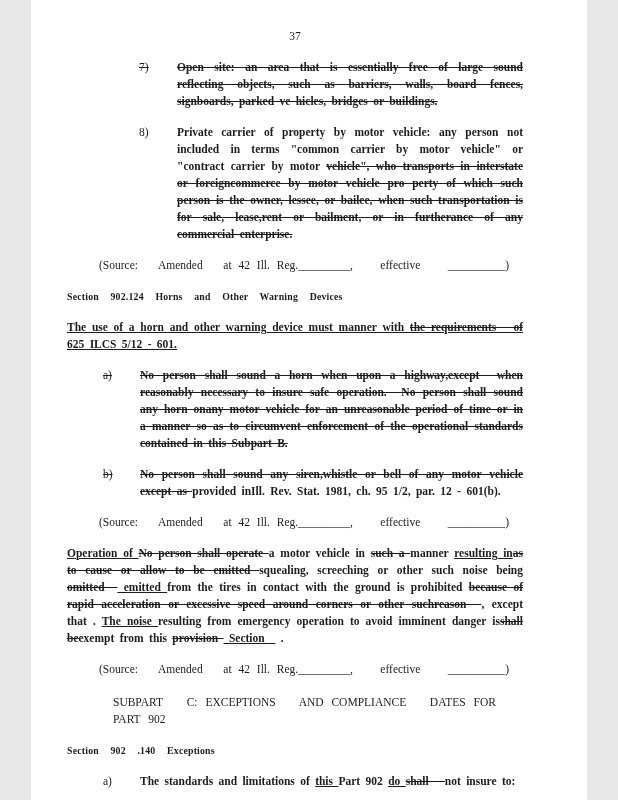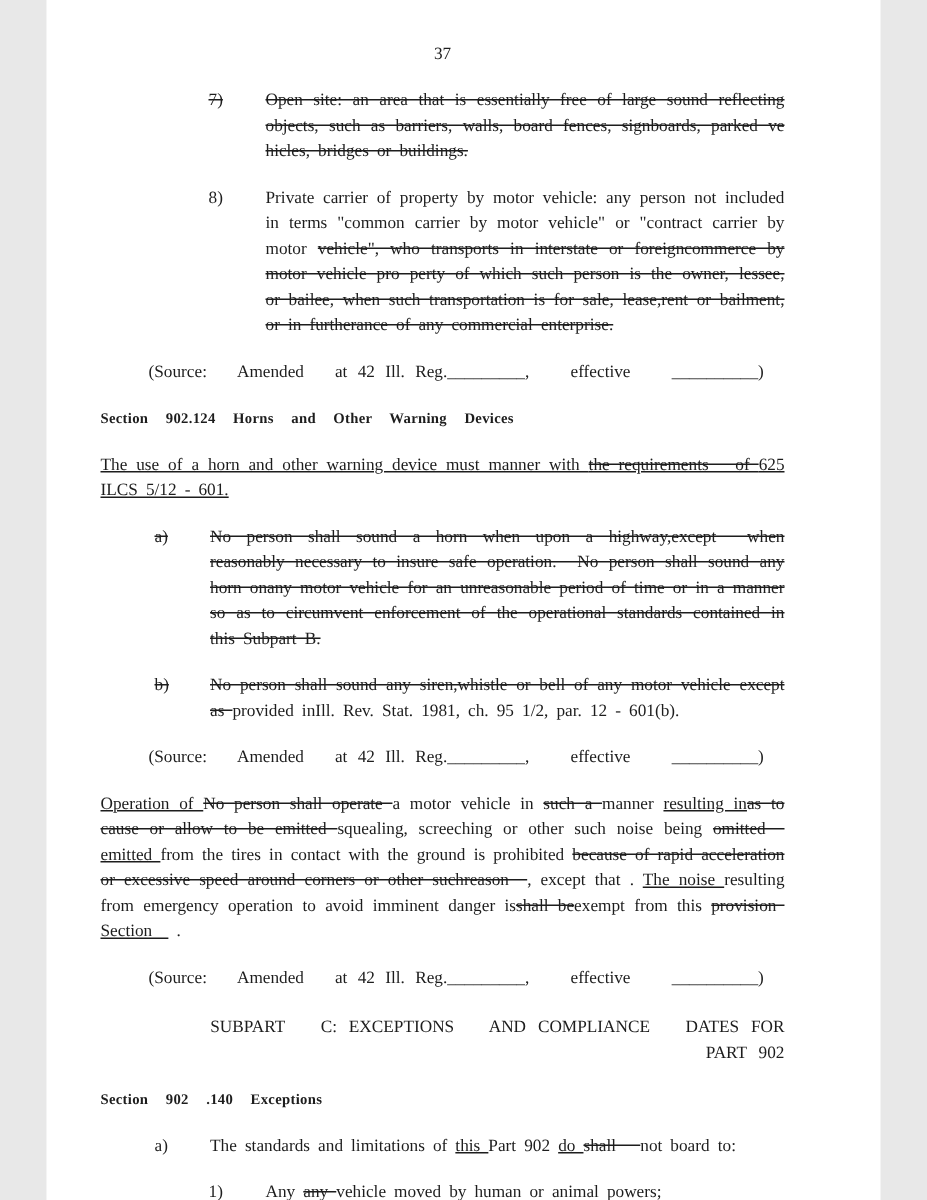--- a/index.html
+++ b/index.html
@@ -11,29 +11,29 @@
     box-sizing:border-box;
     padding:28px 64px 0 36px;
     overflow:hidden;
     font-family:"Liberation Serif","DejaVu Serif",serif;
     font-size:11.5px;
     line-height:17px;
     color:#1d1d1d;
   }
   .pagenum{text-align:center;margin-bottom:14px;}
   .block{margin-top:14px;}
-  .para,.item-text{text-align:justify;word-spacing:2.5px;}
+  .para,.item-text{text-align:justify;word-spacing:2.5px;font-weight:bold;}
   .item{display:flex;}
   .item .lbl{flex:0 0 auto;}
   .indent1 .lbl{margin-left:36px;width:37px;}
   .indent2 .lbl{margin-left:72px;width:38px;}
   .item .item-text{flex:1 1 auto;}
   .source{margin-left:32px;word-spacing:4px;}
   .heading{font-weight:bold;font-size:9.8px;word-spacing:9px;letter-spacing:0.2px;font-family:Liberation Serif, serif;}
-  .subpart{margin-left:46px;word-spacing:5px;margin-top:16px;text-align:right;}
+  .subpart{margin-left:46px;word-spacing:5px;margin-top:16px;}
   .st{text-decoration:line-through;}
   .un{text-decoration:underline;}
   .st.un,.stun{text-decoration:underline line-through;}
 </style>
 </head>
 <body>
 
 <div class="page">
   <div class="pagenum">37</div>
   <div id="doc-content">
@@ -56,20 +56,20 @@
         <span class="lbl st">b)</span>
         <span class="item-text"><span class="st">No person shall sound any siren,whistle or bell of any motor vehicle except as </span><span>provided inIll. Rev. Stat. 1981, ch. 95 1/2, par. 12 - 601(b).</span></span>
       </div>
       <div class="block source"><span>(Source:&nbsp;&nbsp; Amended&nbsp;&nbsp; at 42 Ill. Reg.</span><span>_________</span><span>,&nbsp;&nbsp;&nbsp; effective&nbsp;&nbsp;&nbsp; </span><span>__________</span><span>)</span></div>
       <div class="block para"><span class="un">Operation of </span><span class="st">No person shall operate </span><span>a motor vehicle in </span><span class="st">such a </span><span>manner </span><span class="un">resulting in</span><span class="st">as to cause or allow to be emitted </span><span>squealing, screeching or other such noise being </span><span class="st">omitted&nbsp;&nbsp;</span><span class="un"> emitted </span><span>from the tires in contact with the ground is prohibited </span><span class="st">because of rapid acceleration or excessive speed around corners or other suchreason&nbsp;&nbsp;</span><span>, except that . </span><span class="un">The noise </span><span>resulting from emergency operation to avoid imminent danger is</span><span class="st">shall be</span><span>exempt from this </span><span class="st">provision&nbsp;</span><span class="un"> Section&nbsp;&nbsp;</span><span> .</span></div>
       <div class="block source"><span>(Source:&nbsp;&nbsp; Amended&nbsp;&nbsp; at 42 Ill. Reg.</span><span>_________</span><span>,&nbsp;&nbsp;&nbsp; effective&nbsp;&nbsp;&nbsp; </span><span>__________</span><span>)</span></div>
       <div class="block subpart"><span>SUBPART&nbsp;&nbsp; C: EXCEPTIONS&nbsp;&nbsp; AND COMPLIANCE&nbsp;&nbsp; DATES FOR PART 902</span></div>
       <div class="block heading"><span>Section 902 .140 Exceptions</span></div>
       <div class="block item indent1">
         <span class="lbl ">a)</span>
-        <span class="item-text"><span>The standards and limitations of </span><span class="un">this </span><span>Part 902 </span><span class="un">do </span><span class="st">shall&nbsp;&nbsp;&nbsp;</span><span>not board to:</span></span>
+        <span class="item-text"><span>The standards and limitations of </span><span class="un">this </span><span>Part 902 </span><span class="un">do </span><span class="st">shall&nbsp;&nbsp;&nbsp;</span><span>not insure to:</span></span>
       </div>
       <div class="block item indent2">
         <span class="lbl ">1)</span>
         <span class="item-text"><span>Any </span><span class="st">any&nbsp;</span><span>vehicle moved by human or animal powers;</span></span>
       </div>
     </div>
 </div>
 
 </body></html>

